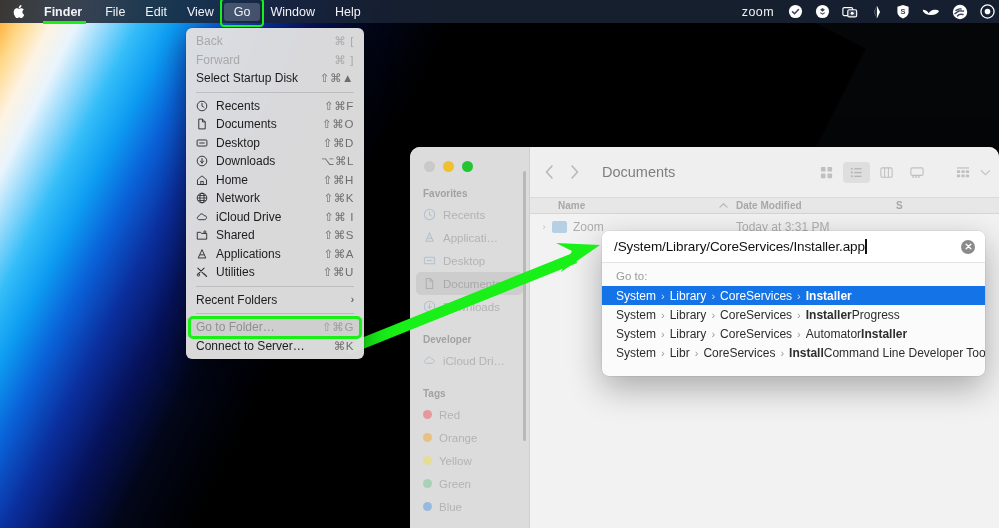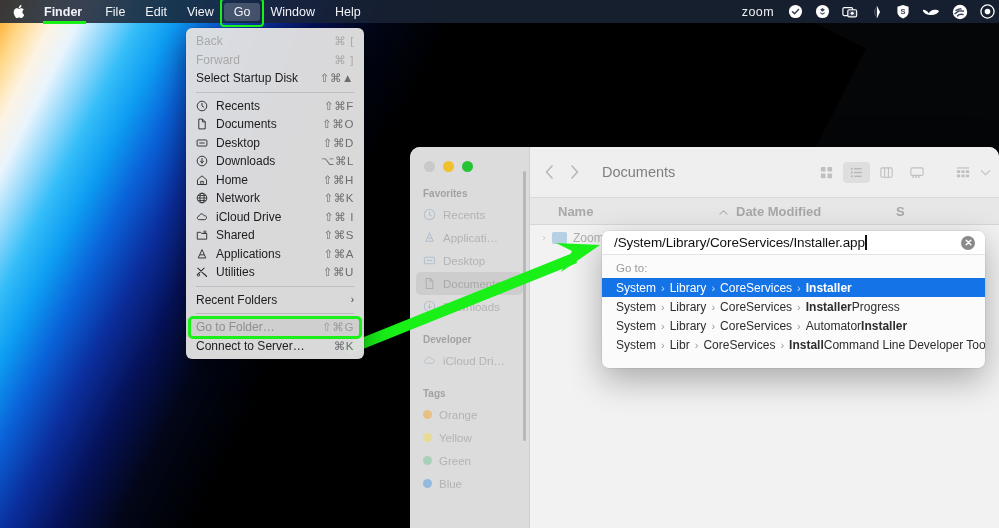--- a/index.html
+++ b/index.html
@@ -237,26 +237,26 @@
     display: flex; align-items: center; justify-content: center;
     border-radius: 4px;
     color: #c0c0c0;
   }
   .vbtn.active { background: #dedede; }
   .vbtn svg { display: block; }
   .vsep { width: 13px; }
   .chev { color: #c6c6c6; margin-left: 1px; }
 
   .f-colhead {
-    height: 28px;
+    height: 17px;
     display: flex; align-items: center;
     background: #e7e7e7;
     border-top: 1px solid #dadada;
     border-bottom: 1px solid #d6d6d6;
-    font-size: 13px;
+    font-size: 10px;
     color: #a8a8a8;
     font-weight: 600;
   }
   .ch-name { padding-left: 28px; flex: 0 0 206px; display: flex; align-items: center; }
   .ch-sort { margin-left: auto; padding-right: 8px; color: #b5b5b5; }
   .ch-date { flex: 0 0 160px; }
   .ch-size { flex: 1; }
 
   .f-row {
     height: 25px;
@@ -333,21 +333,21 @@
     position: absolute;
     left: 602px; top: 231px;
     width: 383px;
     background: #fbfbfb;
     border-radius: 7px;
     box-shadow: 0 12px 34px rgba(0,0,0,0.30), 0 0 0 0.5px rgba(0,0,0,0.10);
     z-index: 25;
     overflow: hidden;
   }
   .gtf-field {
-    height: 24px;
+    height: 32px;
     display: flex; align-items: center;
     padding: 0 10px 0 12px;
     background: #ffffff;
     border-bottom: 1px solid #e3e3e3;
     text-align: right;
   }
   .gtf-text {
     font-size: 13.5px;
     color: #111;
     letter-spacing: -0.1px;
@@ -542,20 +542,24 @@
               <svg width="13" height="13" viewBox="0 0 14 14">
                 <path d="M3.6 10c-1.2 0-2.1-.9-2.1-2s.9-2 2-2c.2-1.5 1.5-2.6 3-2.6 1.4 0 2.6.9 3 2.2.2-.1.4-.1.6-.1 1.1 0 2 .9 2 2s-.9 2.5-2 2.5z" stroke="#7f9fc0" stroke-width="1.05" fill="none"></path>
               </svg>
             </span>
           <span>iCloud Dri…</span>
         </div>
       </div>
 
       <div class="sb-group">
         <div class="sb-head">Tags</div>
+        <div class="sb-item">
+          <span class="tagdot" style="background:#f2606a"></span>
+          <span>Red</span>
+        </div>
         <div class="sb-item">
           <span class="tagdot" style="background:#f0a93c"></span>
           <span>Orange</span>
         </div>
         <div class="sb-item">
           <span class="tagdot" style="background:#f0dc59"></span>
           <span>Yellow</span>
         </div>
         <div class="sb-item">
           <span class="tagdot" style="background:#7fc99a"></span>

